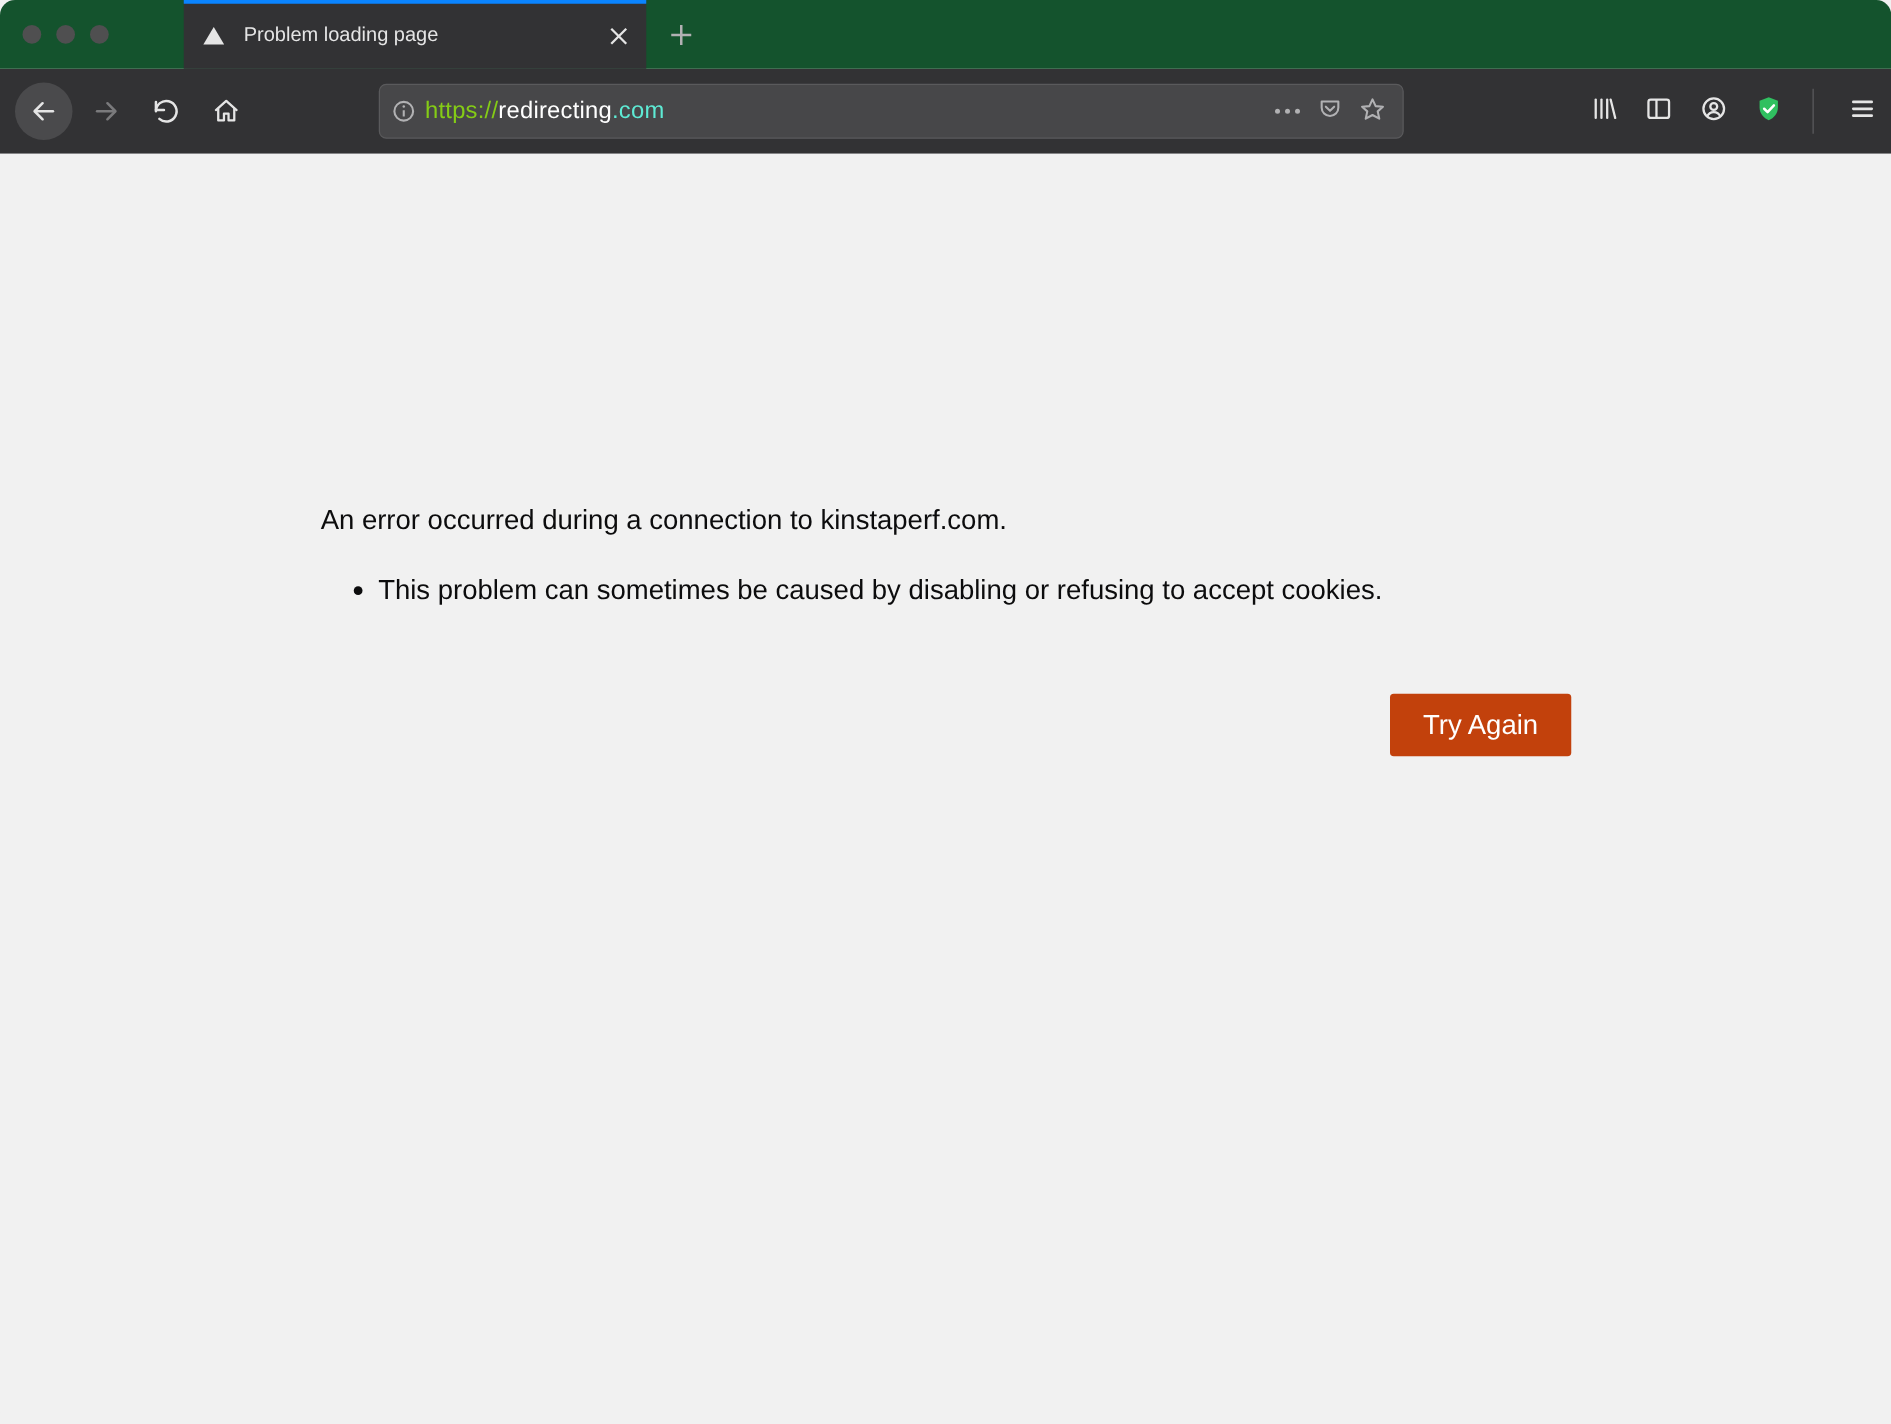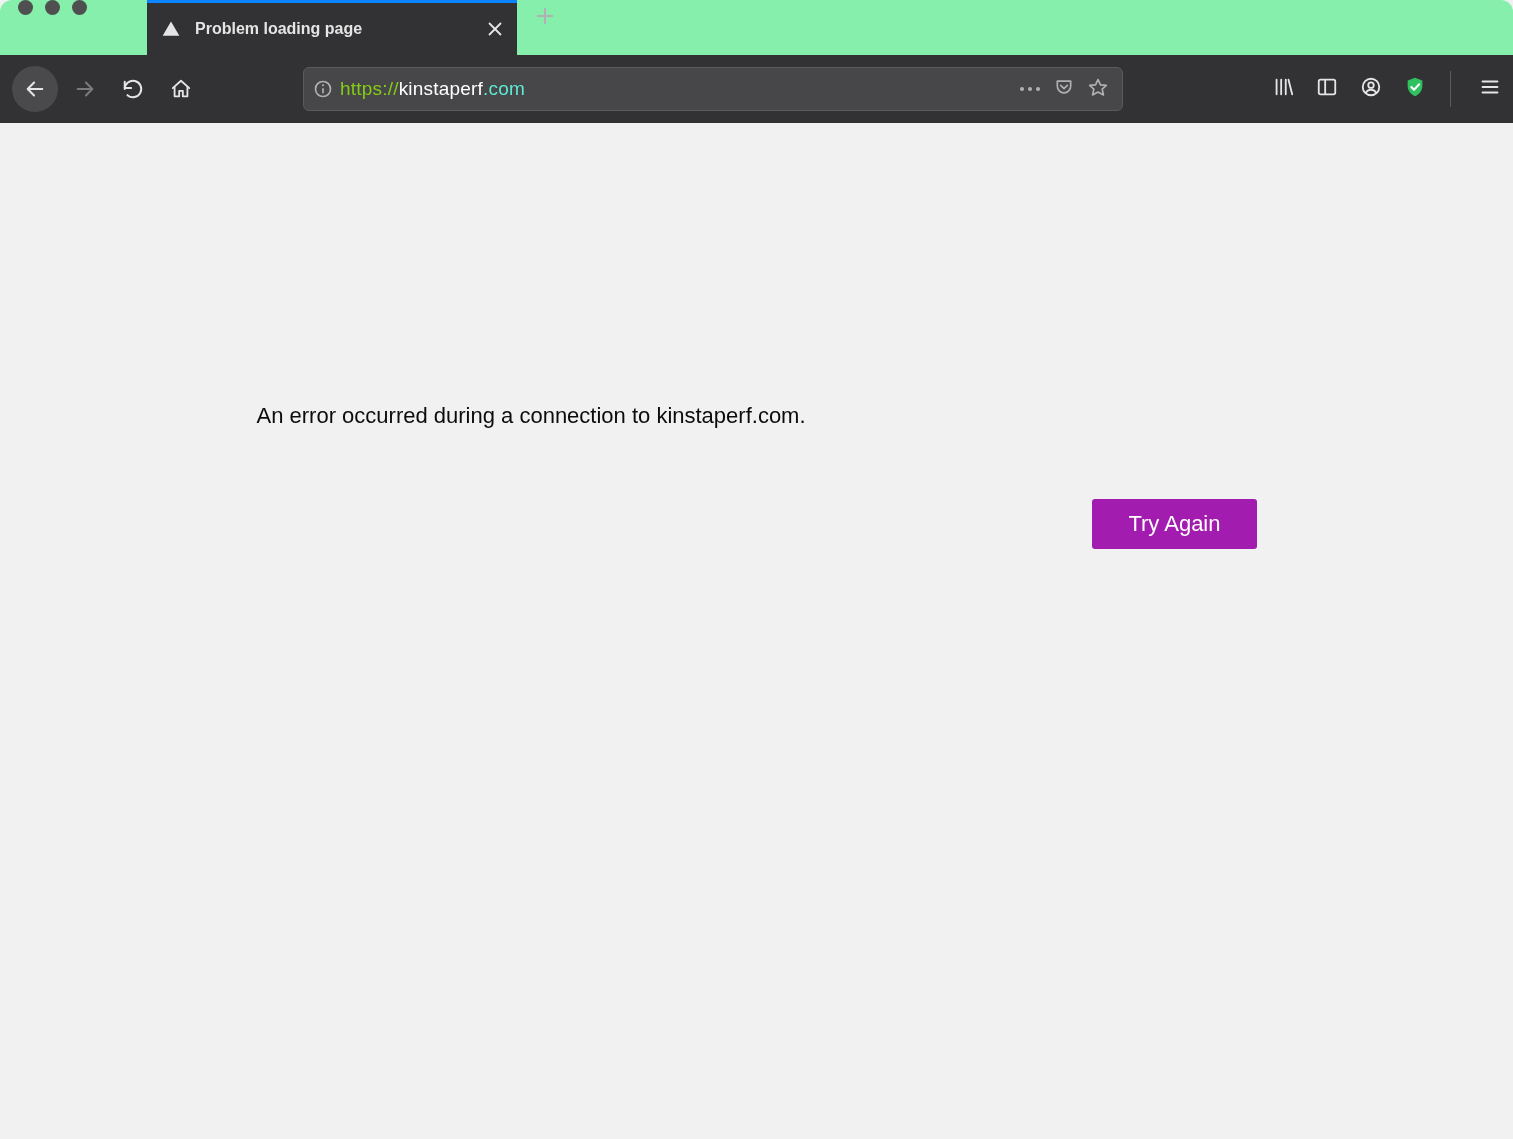--- a/index.html
+++ b/index.html
@@ -8,25 +8,25 @@
       width: 1513px;
       height: 1139px;
       background: #f1f1f1;
       border-radius: 12px;
       overflow: hidden;
       position: relative;
     }
 
     
     .titlebar {
-      background: #86efac;
+      background: #14532d;
       height: 55px;
       display: flex;
+      align-items: center;
       position: relative;
-      font-weight: bold;
     }
     .traffic-lights {
       display: flex;
       gap: 12px;
       margin-left: 18px;
     }
     .traffic-dot {
       width: 15px; height: 15px;
       border-radius: 50%;
       background: #4f4f50;
@@ -146,24 +146,24 @@
     }
     .error-card li {
       font-size: 22px;
       color: #0c0c0d;
     }
     .try-row {
       display:flex; justify-content:flex-end;
       margin-top: 70px;
     }
     .try-btn {
-      background: #a21caf;
+      background: #c2410c;
       color: #fff;
       font-size: 22px;
-      padding: 12px 36px;
+      padding: 12px 26px;
       border: none;
       border-radius: 3px;
       cursor: pointer;
     }
   </style>
 </head>
 <body>
 
 <div class="titlebar">
   <div class="traffic-lights">
@@ -225,21 +225,21 @@
 
   <div class="urlbar">
     <span class="info-icon">
       <svg viewBox="0 0 24 24" fill="none" stroke="#b1b1b3" stroke-width="2">
         <circle cx="12" cy="12" r="9"></circle>
         <line x1="12" y1="11" x2="12" y2="17"></line>
         <circle cx="12" cy="7.5" r="1.2" fill="#b1b1b3" stroke="none"></circle>
       </svg>
     </span>
     <span class="url">
-      <span class="proto">https://</span><span class="host">kinstaperf</span><span class="suffix">.com</span>
+      <span class="proto">https://</span><span class="host">redirecting</span><span class="suffix">.com</span>
     </span>
     <div class="urlbar-actions">
       <span class="dots">
         <span></span>
           <span></span>
           <span></span>
       </span>
       <span>
         <svg viewBox="0 0 24 24" fill="none" stroke="#b1b1b3" stroke-width="2" stroke-linecap="round" stroke-linejoin="round">
           <path d="M4 5h16v6a8 8 0 0 1-16 0V5z"></path>
@@ -289,17 +289,20 @@
         <line x1="4" y1="12" x2="20" y2="12"></line>
         <line x1="4" y1="18" x2="20" y2="18"></line>
       </svg>
     </span>
   </div>
 </div>
 
 <div class="page">
   <div class="error-card">
     <p class="error-sub">An error occurred during a connection to kinstaperf.com.</p>
+    <ul>
+      <li>This problem can sometimes be caused by disabling or refusing to accept cookies.</li>
+    </ul>
     <div class="try-row">
       <button class="try-btn">Try Again</button>
     </div>
   </div>
 </div>
 
 </body></html>

